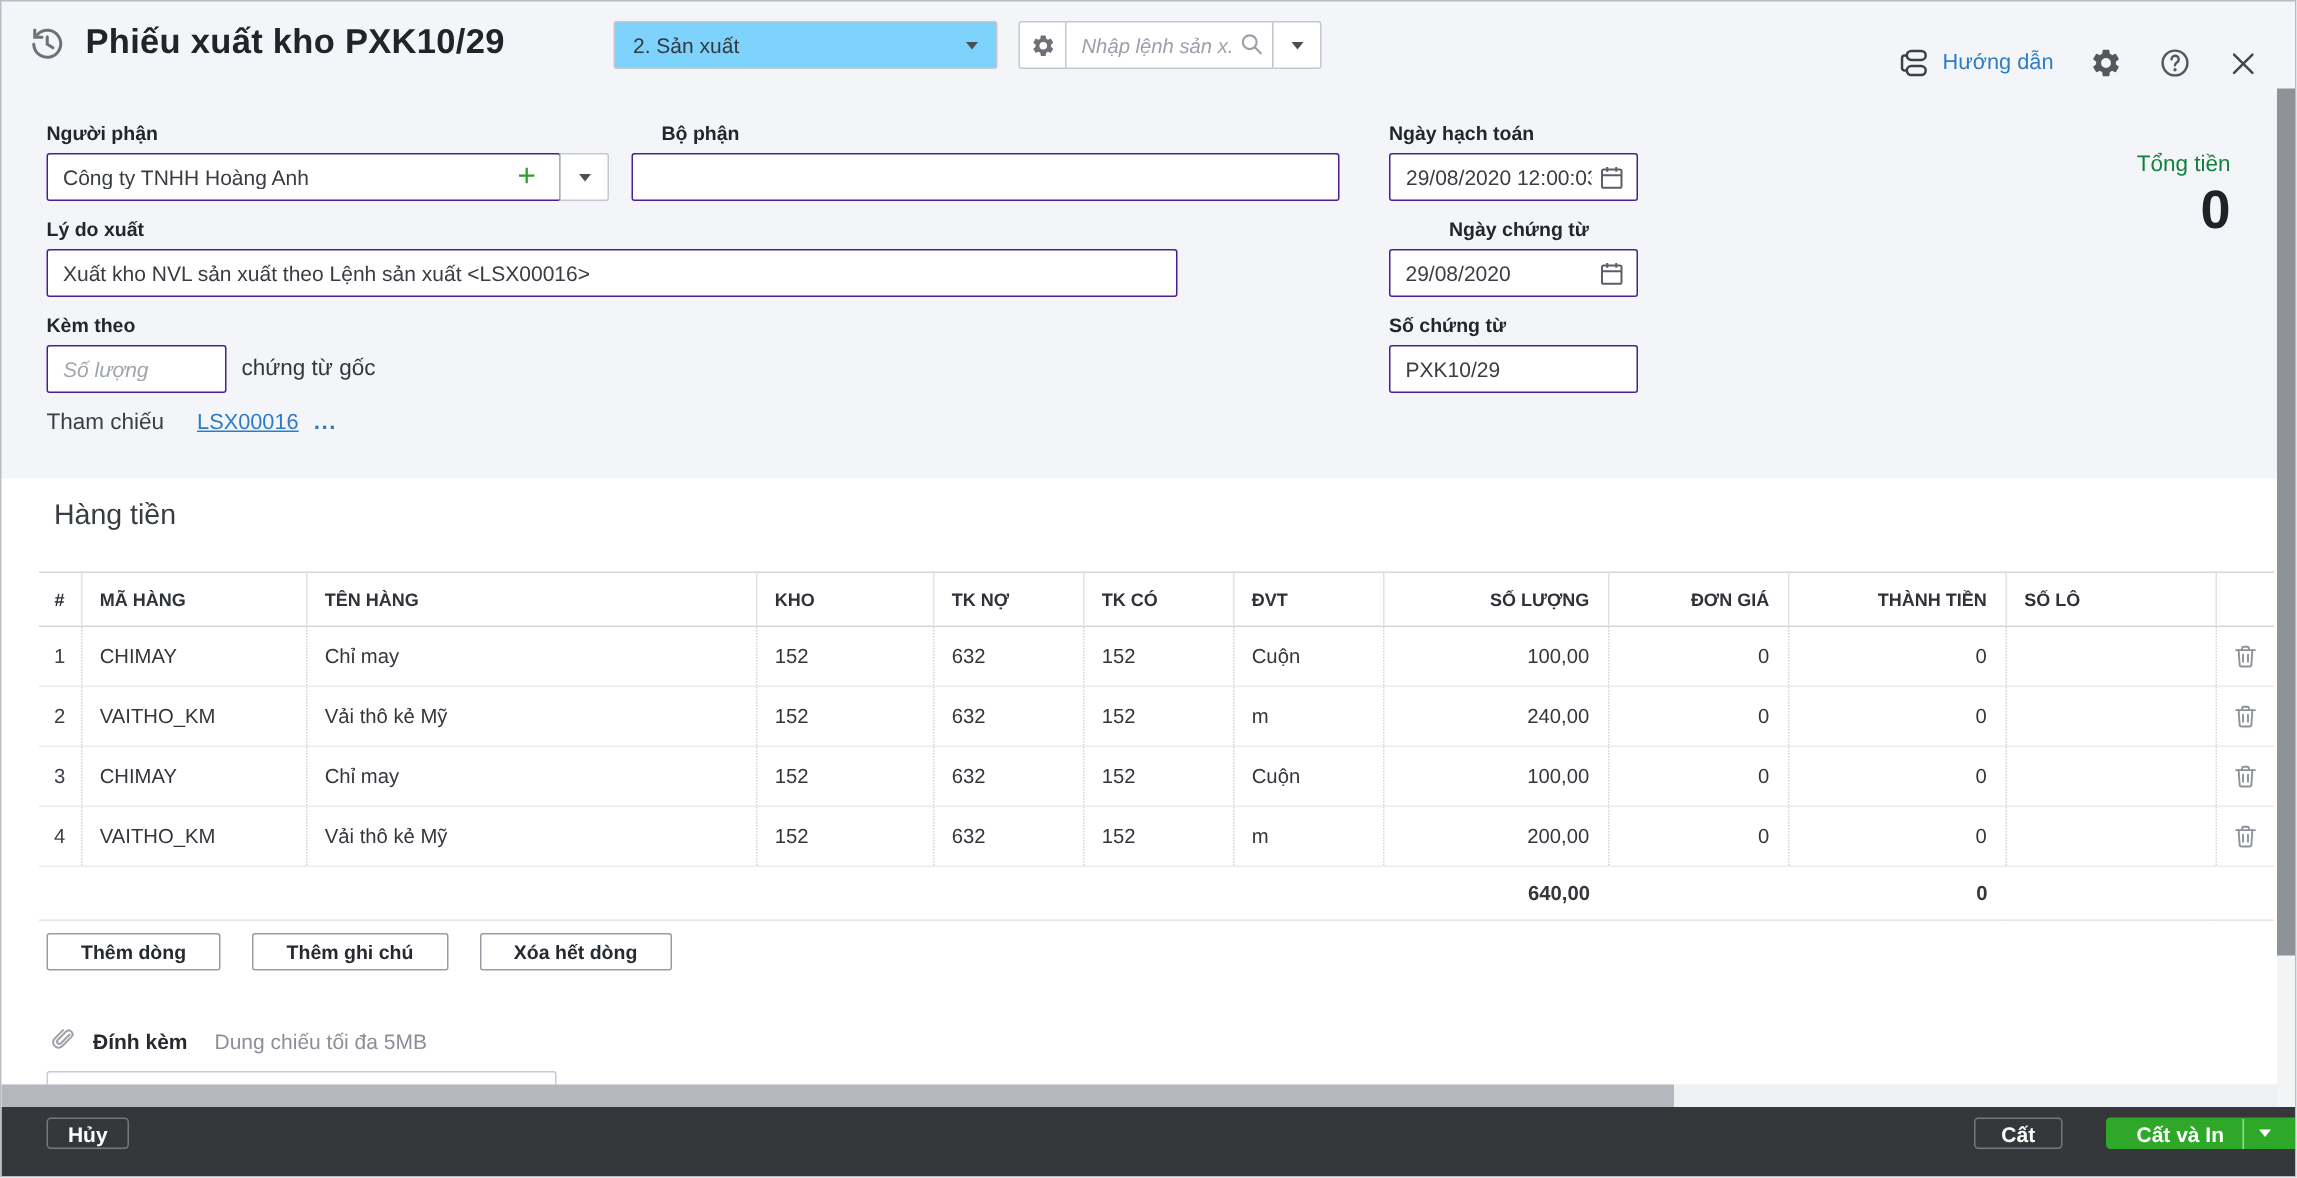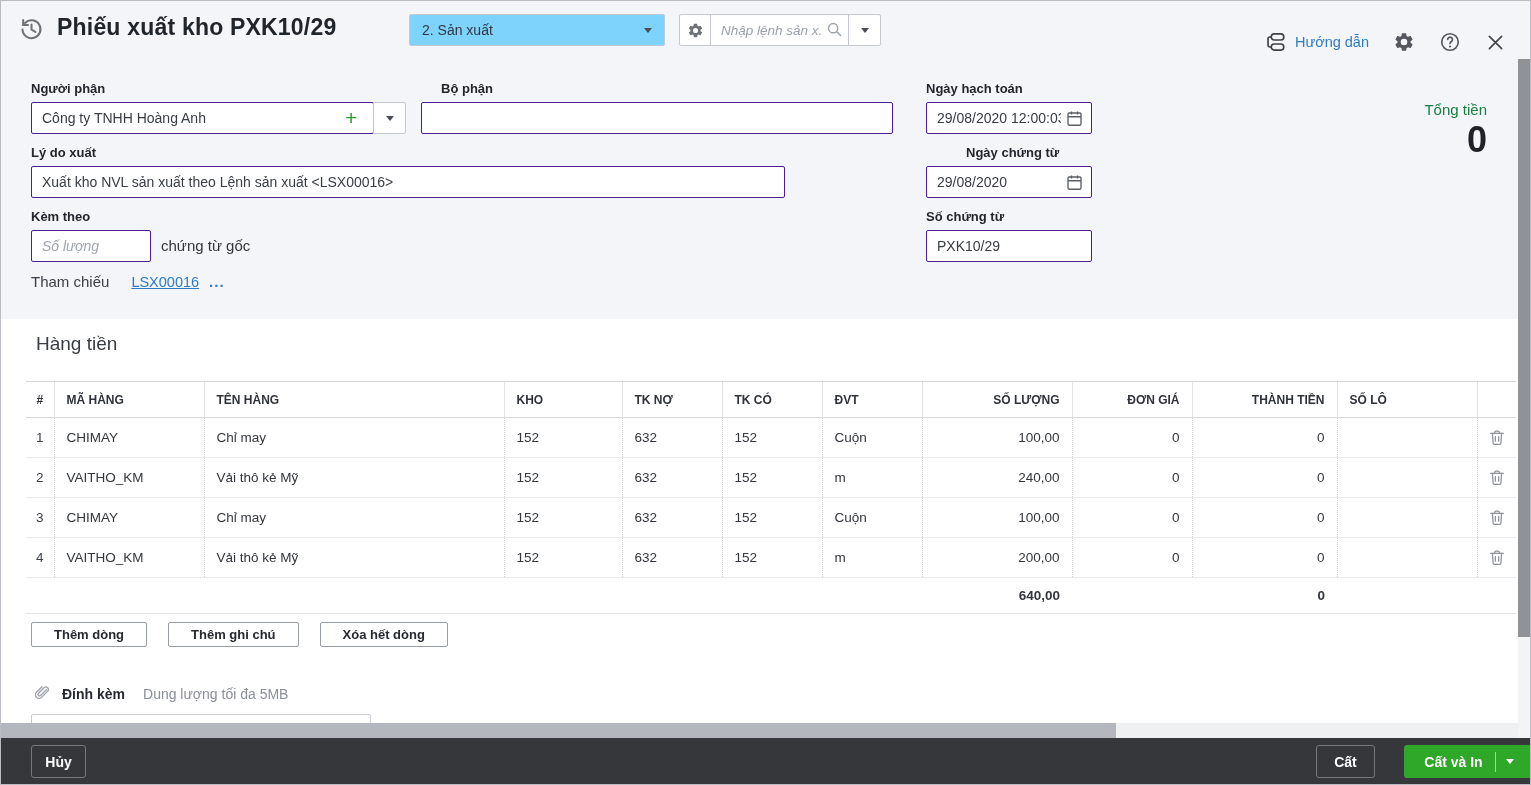--- a/index.html
+++ b/index.html
@@ -85,21 +85,21 @@
                 border:1px solid #c9ccd2; border-radius:2px; }
 
   
   .hscroll { position:absolute; left:0; top:722px; width:1531px; height:15px; background:#eef0f2; }
   .hscroll .thumb { position:absolute; left:0; top:0; width:1115px; height:15px; background:#b4b7be; cursor:pointer; }
   .vscroll { position:absolute; right:0; top:58px; width:12px; height:679px; background:#f3f4f6; }
   .vscroll .thumb { position:absolute; left:0; top:0; width:12px; height:578px; background:#8f9296; cursor:pointer; }
 
   
   .footer { position:absolute; left:0; top:737px; width:1531px; height:48px; background:#35373a; }
-  .fbtn { position:absolute; top:7px; height:33px; border-radius:3px; font-size:14px; font-weight:700;
+  .fbtn { position:absolute; top:7px; height:21px; border-radius:3px; font-size:14px; font-weight:700;
           font-family:inherit; cursor:pointer; }
   .fbtn.ghost { background:transparent; border:1px solid #75787e; color:#fff; }
   .btn-cancel { left:30px; width:55px; }
   .btn-save { left:1315px; width:59px; }
   .btn-saveprint { left:1383px; width:130px; background:#2fa82a; border:none; color:#fff;
                    display:flex; align-items:center; justify-content:center;margin-left:20px; }
   .btn-saveprint .sep { width:1px; height:20px; background:rgba(255,255,255,.55); margin:0 10px 0 12px; }
   .btn-saveprint .caret { border-top-color:#fff; }
 </style>
 </head>
@@ -372,21 +372,21 @@
       <button class="gbtn">Thêm dòng</button>
       <button class="gbtn">Thêm ghi chú</button>
       <button class="gbtn">Xóa hết dòng</button>
     </div>
 
     <div class="attach-row">
       <svg class="ic clip">
           <use href="#ic-clip"></use>
         </svg>
       <span class="attach-lbl">Đính kèm</span>
-      <span class="attach-hint">Dung lượng tối đa 5MB</span>
+      <span class="attach-hint">Dung chiếu tối đa 5MB</span>
     </div>
     <div class="attach-box"></div>
   </div>
 
   <div class="hscroll">
     <div class="thumb"></div>
   </div>
   <div class="vscroll">
     <div class="thumb"></div>
   </div>

